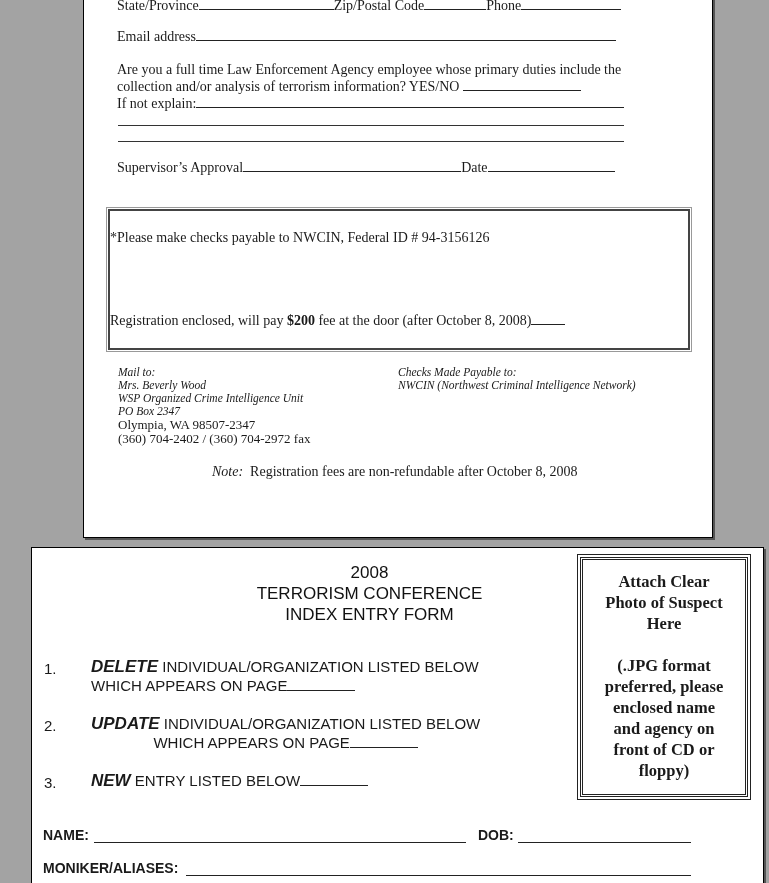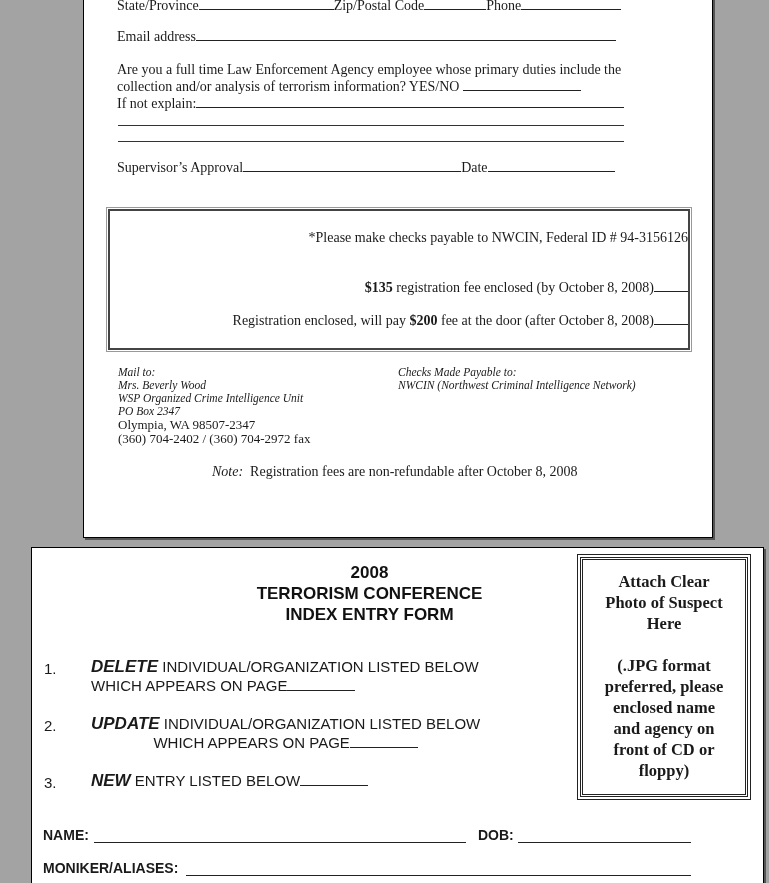--- a/index.html
+++ b/index.html
@@ -21,25 +21,25 @@
     .abs { position: absolute; white-space: nowrap; }
     .serif { font-family: "Liberation Serif", serif; font-size: 14px; }
     .rule { display: inline-block; border-bottom: 1px solid #222; height: 12px; vertical-align: baseline; }
     .hline { position: absolute; height: 0; border-top: 1px solid #333; }
 
     
     .pay-box {
       position: absolute; left: 24px; top: 218px; width: 578px; height: 137px;
       border: 2px solid #444; outline: 1px solid #999; outline-offset: 1px;
     }
-    .center { position: absolute; left: 0; right: 0; text-align: right; font-size: 14px; }
+    .center { position: absolute; left: 0; right: 0; text-align: left; font-size: 14px; }
     .small { font-size: 11.5px; line-height: 13px; font-style: italic; }
     .addr-big { font-size: 13px; line-height: 14px; }
     .title-block { position: absolute; left: 165px; width: 345px; top: 14px; text-align: center;
-      font-family: "Liberation Sans", sans-serif; font-weight: bold; font-size: 17px; line-height: 21px; color: #111; }
+      font-family: "Liberation Sans", sans-serif; font-weight: normal; font-size: 17px; line-height: 21px; color: #111; }
     .item-num { position: absolute; left: 12px; font-family: "Liberation Sans", sans-serif; font-size: 15px; }
     .item-text { position: absolute; left: 59px; font-family: "Liberation Sans", sans-serif; font-size: 15px; line-height: 19px; white-space: nowrap; }
     .item-text b { font-style: italic; font-size: 17px; }
     .photo-box {
       position: absolute; left: 548px; top: 9px; width: 168px; height: 240px;
       border: 3px double #222; outline: 1px solid #222; outline-offset: 2px;
       text-align: center; font-family: "Liberation Serif", serif; font-weight: bold; font-size: 16.5px; line-height: 21px;
       padding-top: 11px; box-sizing: border-box;
     }
     .field-label { position: absolute; font-family: "Liberation Sans", sans-serif; font-weight: bold; font-size: 14px; }
@@ -64,23 +64,20 @@
   </div>
   <div class="hline" style="left:34px; width:506px; top:134px;"></div>
   <div class="hline" style="left:34px; width:506px; top:150px;"></div>
 
   <div class="abs serif" style="left:33px; top:168px;">
     <span>Supervisor’s Approval</span><span class="rule" style="width:218px"></span><span>Date</span><span class="rule" style="width:127px"></span>
   </div>
 
   <div class="pay-box">
     <div class="center" style="top:19px;">*Please make checks payable to NWCIN, Federal ID # 94-3156126</div>
-    <div class="center" style="top:68px;">
-      <b>$135</b><span> registration fee enclosed (by October 8, 2008)</span><span class="rule" style="width:34px"></span>
-    </div>
     <div class="center" style="top:101px;">
       <span>Registration enclosed, will pay </span><b>$200</b><span> fee at the door (after October 8, 2008)</span><span class="rule" style="width:34px"></span>
     </div>
   </div>
 
   <div class="abs" style="left:34px; top:375px;">
     <div class="small">Mail to:</div>
     <div class="small">Mrs. Beverly Wood</div>
     <div class="small">WSP Organized Crime Intelligence Unit</div>
     <div class="small">PO Box 2347</div>

